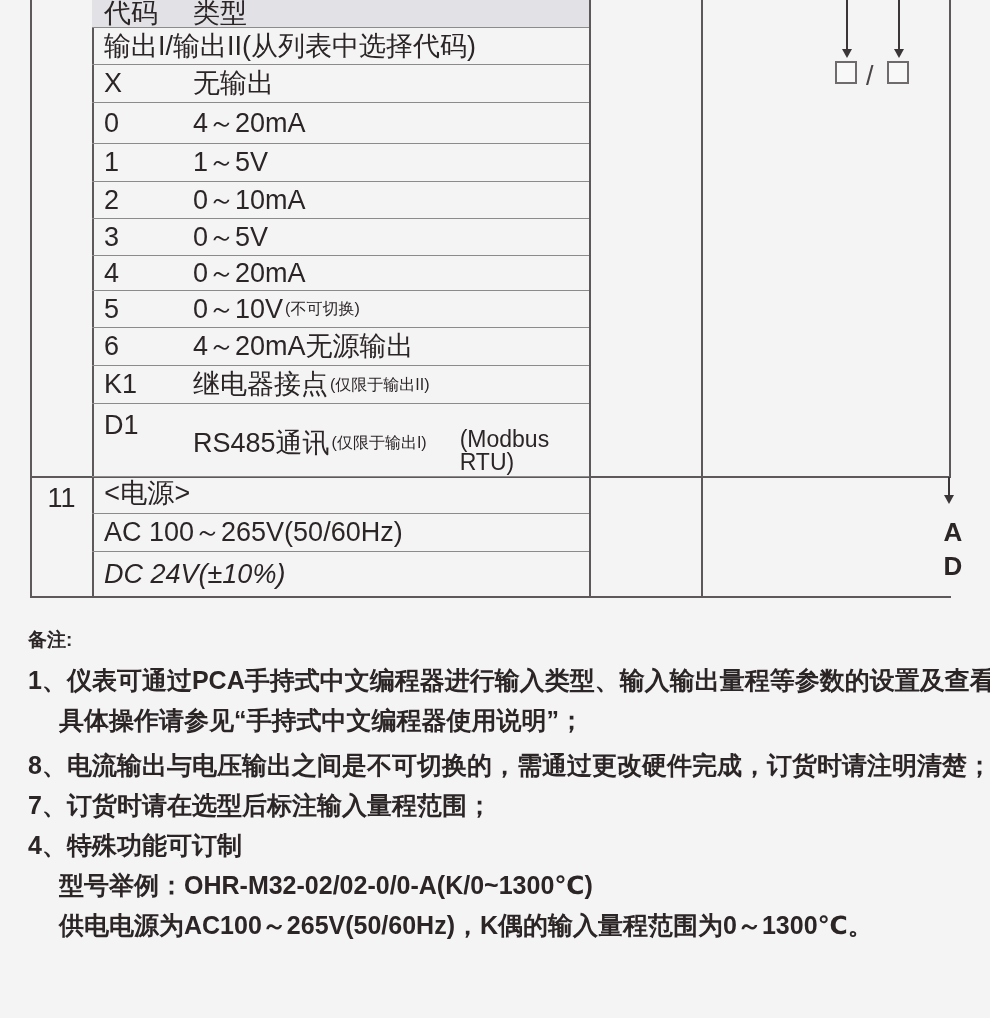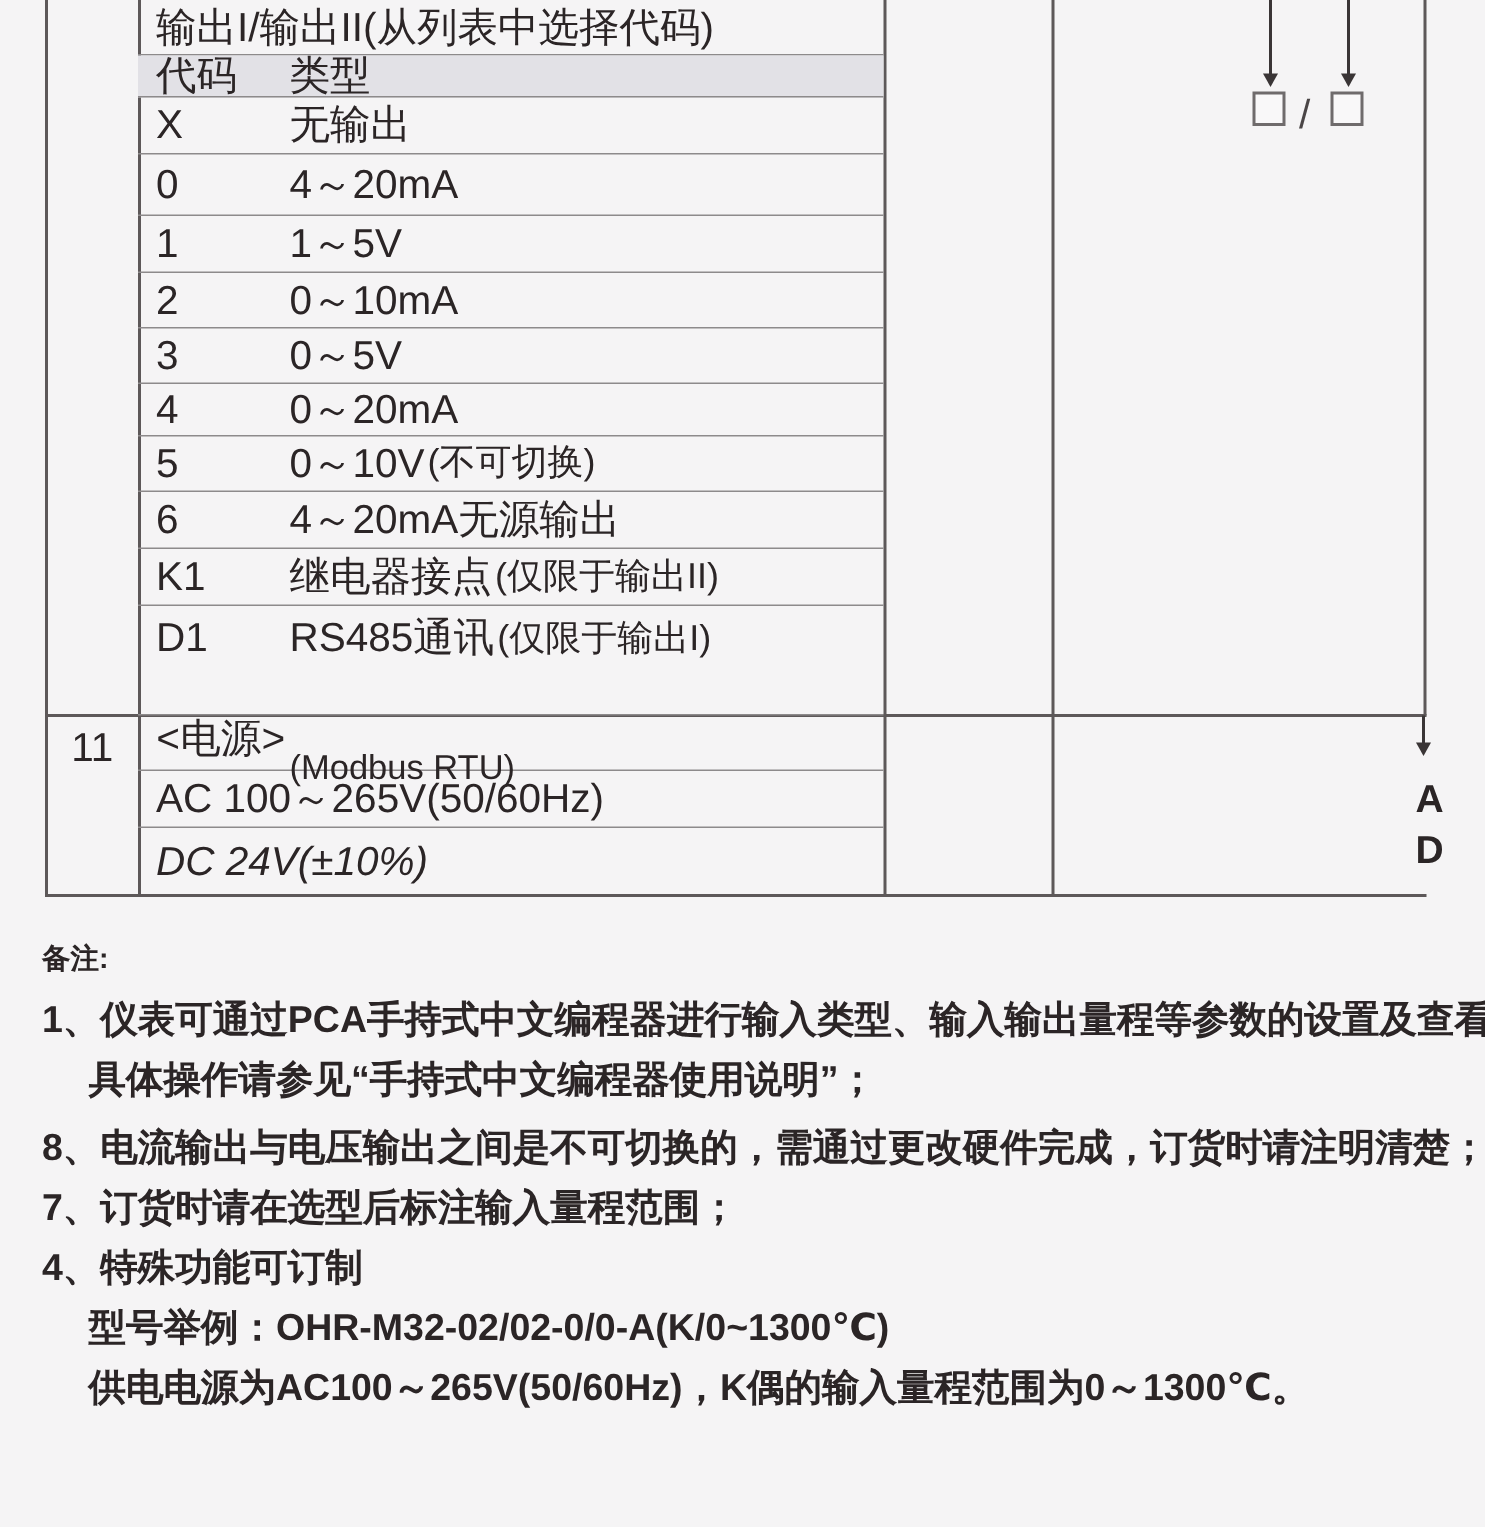--- a/index.html
+++ b/index.html
@@ -16,27 +16,27 @@
   
   .inner-table { position:absolute; left:92px; top:0; width:497px; }
   .trow {
     display:flex; align-items:center;
     border-bottom:1px solid #8d8a8b;
     padding-left:12px;
     font-size:27px; font-weight:500; line-height:1;
   }
   .trow .code { width:89px; flex:none; }
   .trow .type { white-space:nowrap; }
-  .pnote { font-size:24px; padding-left:2px; white-space:nowrap; }
+  .pnote { font-size:16px; padding-left:2px; white-space:nowrap; }
   .trow.section-header { font-weight:500; }
   .trow.gray { background:#e2e1e6; }
   .trow.d1 { align-items:flex-start; padding-top:8px; }
-  .d1 .typecol { display:flex; flex-direction:column;gap:45px; }
+  .d1 .typecol { display:flex; flex-direction:row; }
   .d1 .l1 { display:flex; align-items:center; }
-  .d1 .l2 { font-size:23px; margin-top:16px; }
+  .d1 .l2 { font-size:23px; margin-top:16px;margin-left:33px; }
   
   .num-cell {
     position:absolute; left:31px; top:477px; width:61px; height:120px;
     text-align:center; padding-top:6px;
     font-size:27px; font-weight:500;
   }
   
   .arrow-line { position:absolute; width:2px; background:#3a3536; }
   .arrow-head {
     position:absolute; width:0; height:0;
@@ -70,26 +70,26 @@
 
   <div class="vline" style="left:30px; top:0; height:598px;"></div>
   <div class="vline" style="left:92px; top:0; height:598px;"></div>
   <div class="vline" style="left:589px; top:0; height:598px;"></div>
   <div class="vline" style="left:701px; top:0; height:598px;"></div>
   <div class="vline" style="left:949px; top:0; height:477px;"></div>
   <div class="hline" style="left:30px; top:476px; width:921px;"></div>
   <div class="hline" style="left:30px; top:596px; width:921px;"></div>
 
   <div class="inner-table">
-    <div class="trow section-header" style="height:37px;">
-      <span>输出I/输出II(从列表中选择代码)</span>
-    </div>
     <div class="trow gray" style="height:28px;">
       <span class="code">代码</span>
       <span class="type">类型</span>
+    </div>
+    <div class="trow section-header" style="height:37px;">
+      <span>输出I/输出II(从列表中选择代码)</span>
     </div>
 
     <div class="trow" style="height:38px;">
       <span class="code">X</span>
       <span class="type">无输出</span>
     </div>
     <div class="trow" style="height:41px;">
       <span class="code">0</span>
       <span class="type">4～20mA</span>
     </div>

